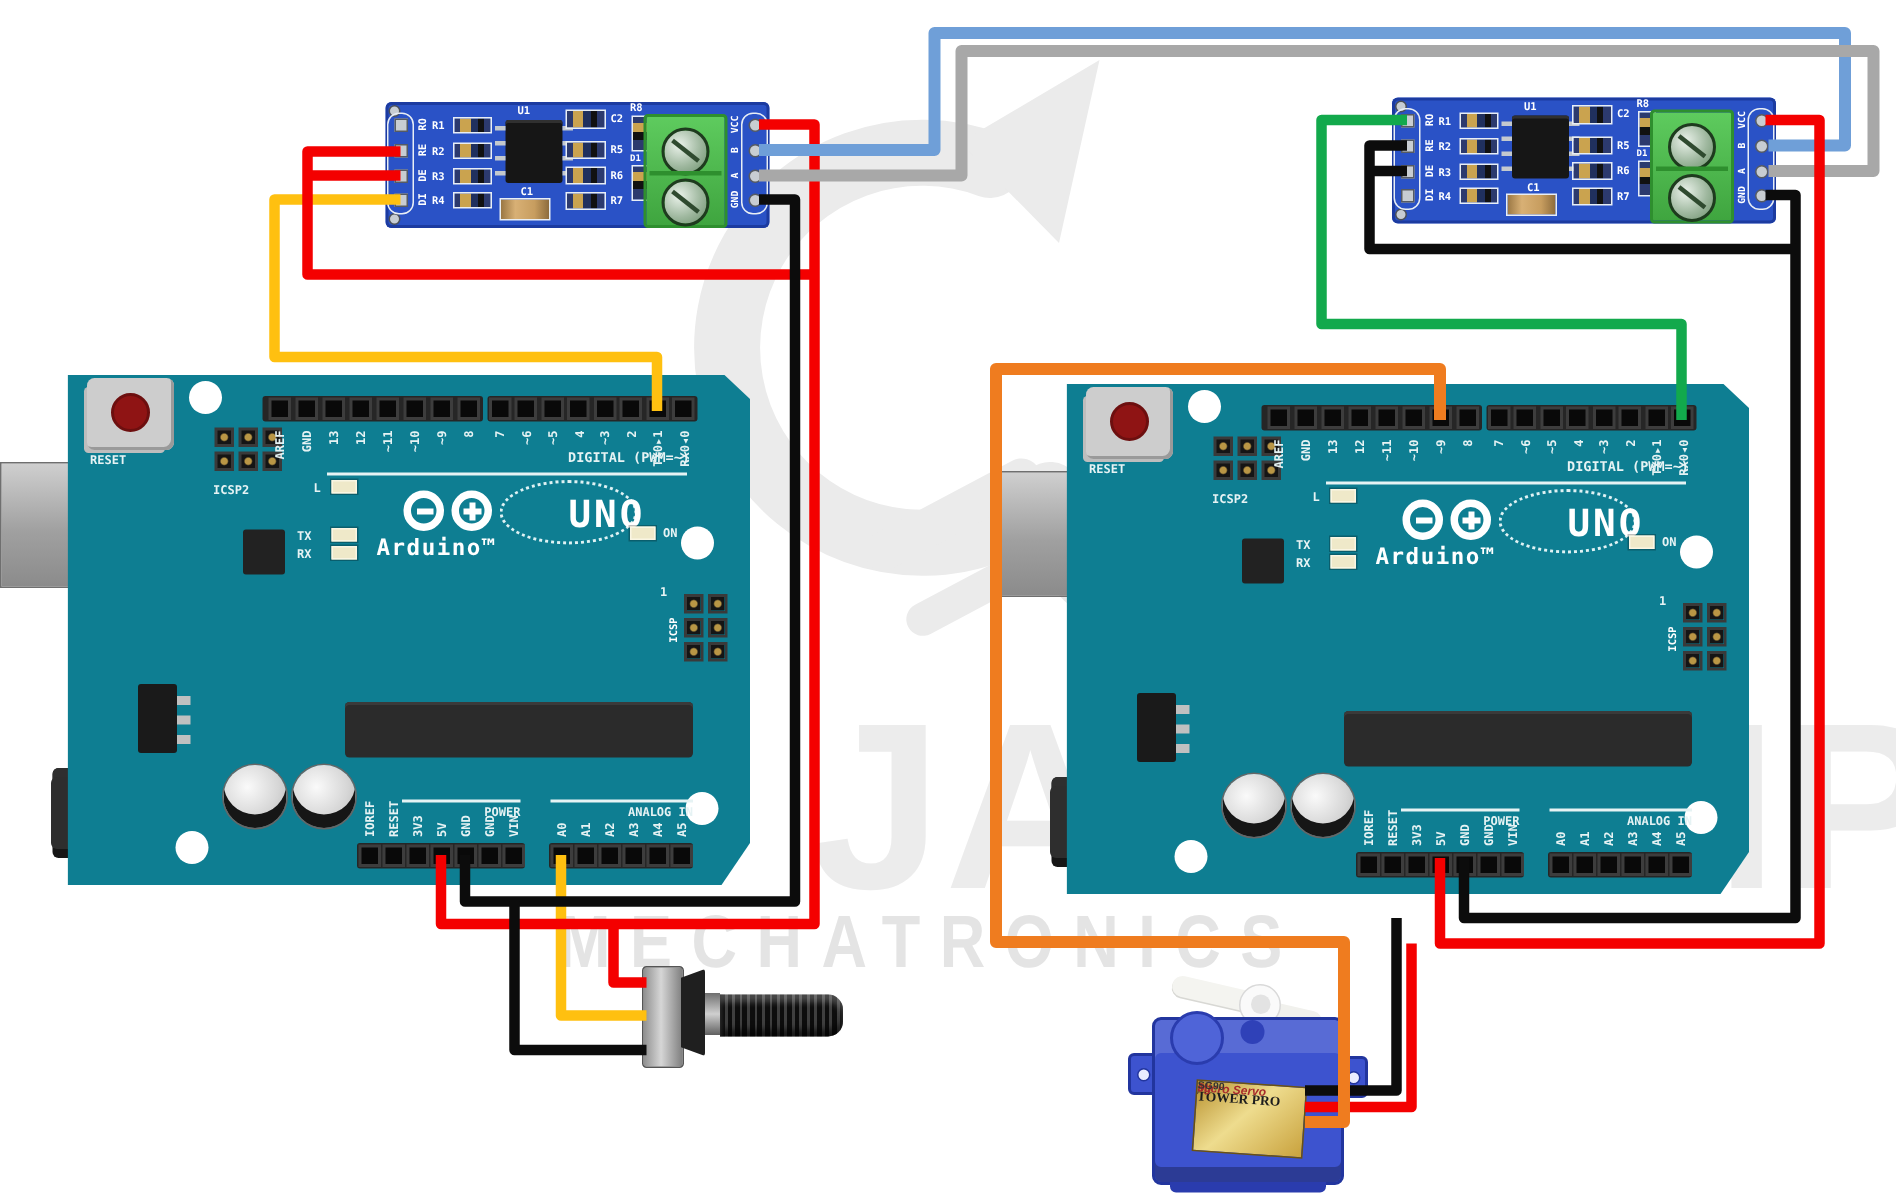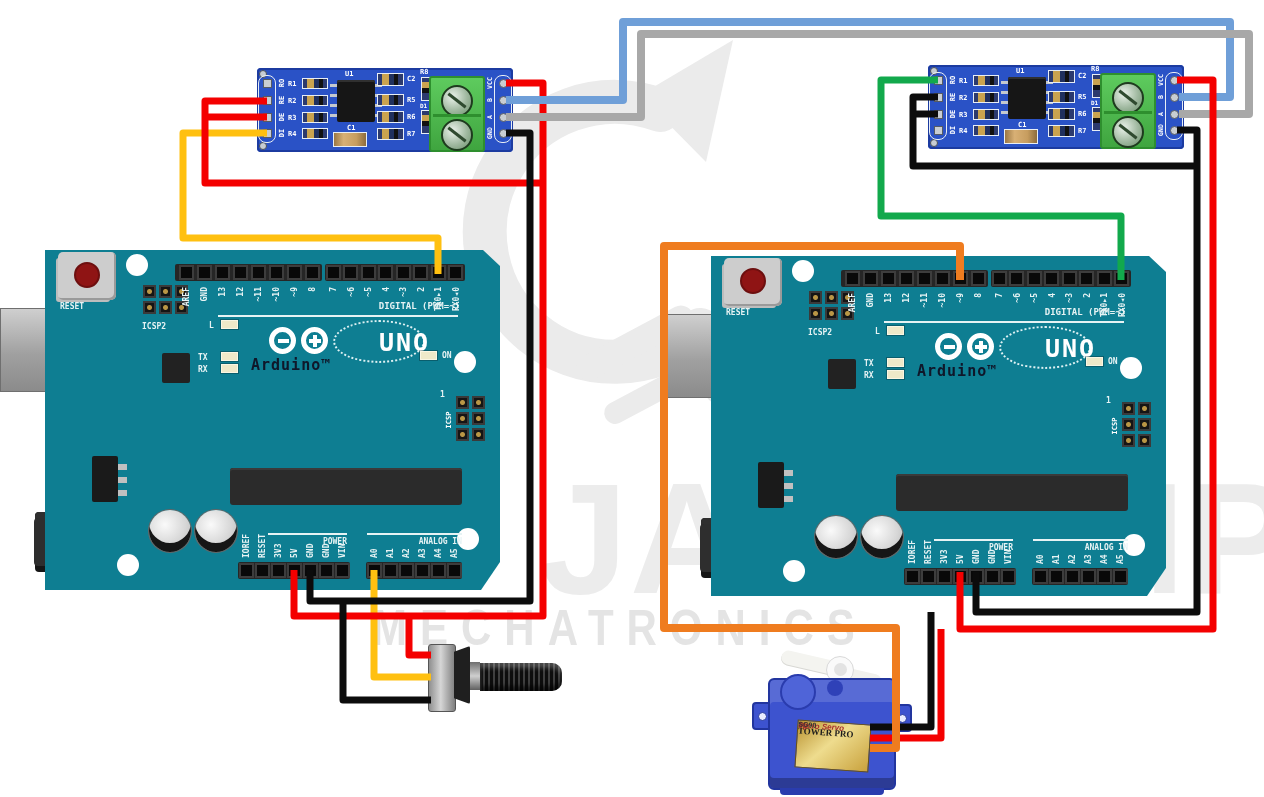--- a/index.html
+++ b/index.html
@@ -30,21 +30,21 @@
   .blab{font:bold 8px "DejaVu Sans Mono",monospace;color:#e6f3f4;white-space:nowrap;}
   .icsp2{left:96px;top:33px;width:54px;height:38px;}
   .gpin{width:9px;height:9px;background:radial-gradient(circle,#b99645 0 2px,#151515 3px);
         box-shadow:0 0 0 2px #3a3a3a;}
   .chipsq{left:117px;top:103px;width:28px;height:30px;background:#222;border-radius:2px;}
   .led{width:17px;height:9px;background:#efe9c9;border:1px solid #faf6e3;box-shadow:0 0 0 1px rgba(0,0,0,.25);}
   .lring{width:27px;height:27px;border:5px solid #fff;border-radius:50%;}
   .lminus{left:233px;top:89px;width:11px;height:4px;background:#fff;}
   .lplusH{left:264px;top:89px;width:12px;height:4px;background:#fff;}
   .lplusV{left:268px;top:85px;width:4px;height:12px;background:#fff;}
-  .brand{left:206px;top:106px;font:bold 15px "DejaVu Sans Mono",monospace;color:#0f172a;letter-spacing:1px;}
+  .brand{left:206px;top:106px;font:bold 15px "DejaVu Sans Mono",monospace;color:#ffffff;letter-spacing:1px;}
   .uno-oval{left:288px;top:70px;width:92px;height:43px;border:2px dotted #dff2f4;border-radius:50%;
             text-align:center;}
   .uno-oval span{position:static;font:bold 25px "DejaVu Sans Mono",monospace;color:#fff;letter-spacing:2px;line-height:41px;}
   .icsp{left:409px;top:144px;width:40px;height:48px;}
   .dig-label{left:250px;top:51px;width:165px;text-align:right;font:bold 9px "DejaVu Sans Mono",monospace;color:#e6f3f4;}
   .hline{height:2px;background:#e6f3f4;}
   .sec-label{text-align:right;font:bold 8px "DejaVu Sans Mono",monospace;color:#e6f3f4;}
   .longic{left:185px;top:218px;width:232px;height:37px;background:#2b2b2b;border-radius:3px;
           box-shadow:inset 0 2px 0 #3a3a3a;}
   .vreg{left:47px;top:206px;width:26px;height:46px;background:#1a1a1a;border-radius:2px;}

